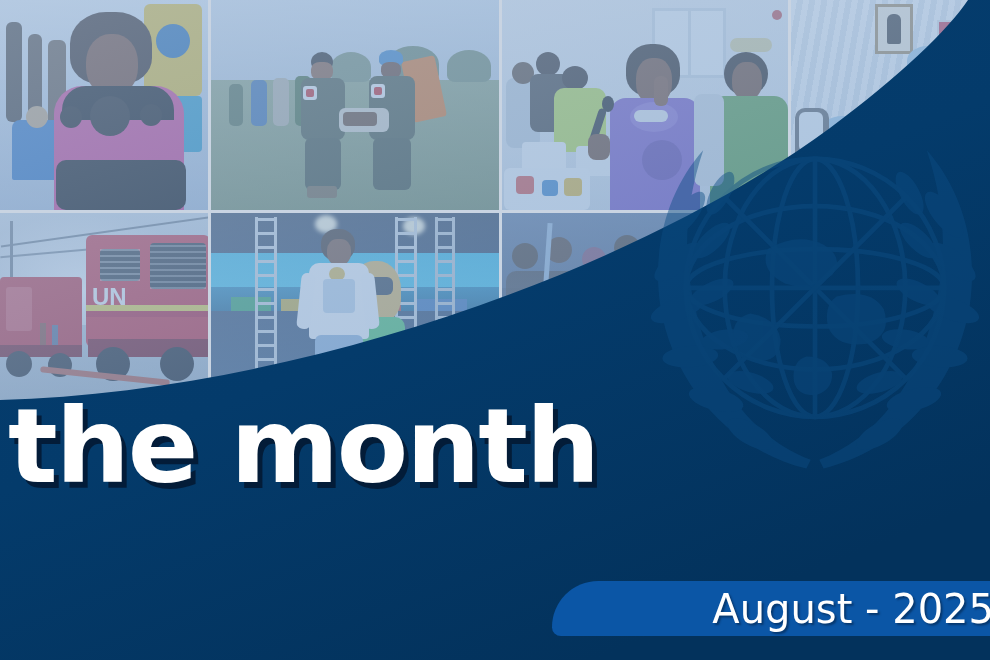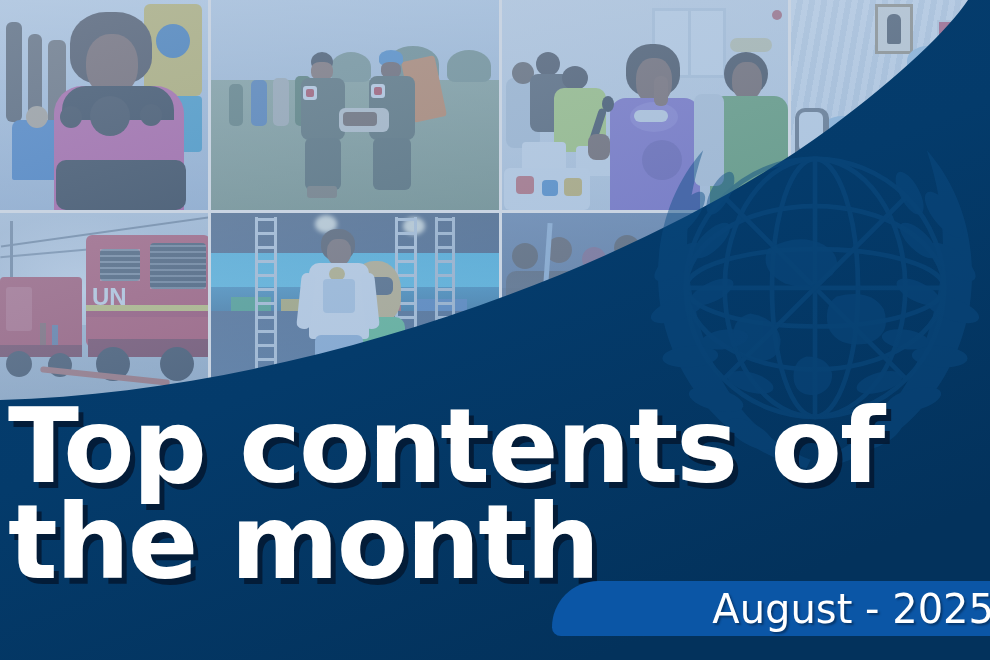--- a/index.html
+++ b/index.html
@@ -405,21 +405,20 @@
         <ellipse cx="144" cy="48" rx="11" ry="4.5" transform="rotate(62 144 48)"></ellipse>
         <ellipse cx="148" cy="70" rx="11" ry="4.5" transform="rotate(44 148 70)"></ellipse>
         <ellipse cx="148" cy="94" rx="11" ry="4.5" transform="rotate(26 148 94)"></ellipse>
         <ellipse cx="142" cy="116" rx="11" ry="4.5" transform="rotate(8 142 116)"></ellipse>
         <ellipse cx="130" cy="136" rx="11" ry="4.5" transform="rotate(-16 130 136)"></ellipse>
       </g>
     </g>
   </svg>
 
   <div id="title">
-    <span class="line">Top contents of</span>
     <span class="line">the month</span>
   </div>
 
   <div id="date-badge">
     <span id="date-text">August - 2025</span>
   </div>
 
 </div>
 
 </body></html>

